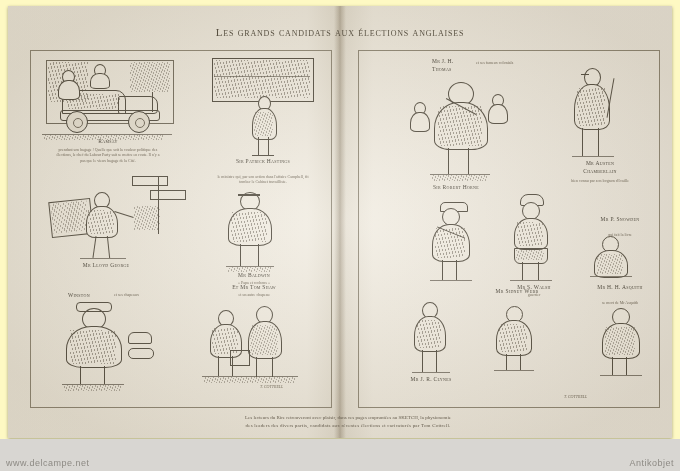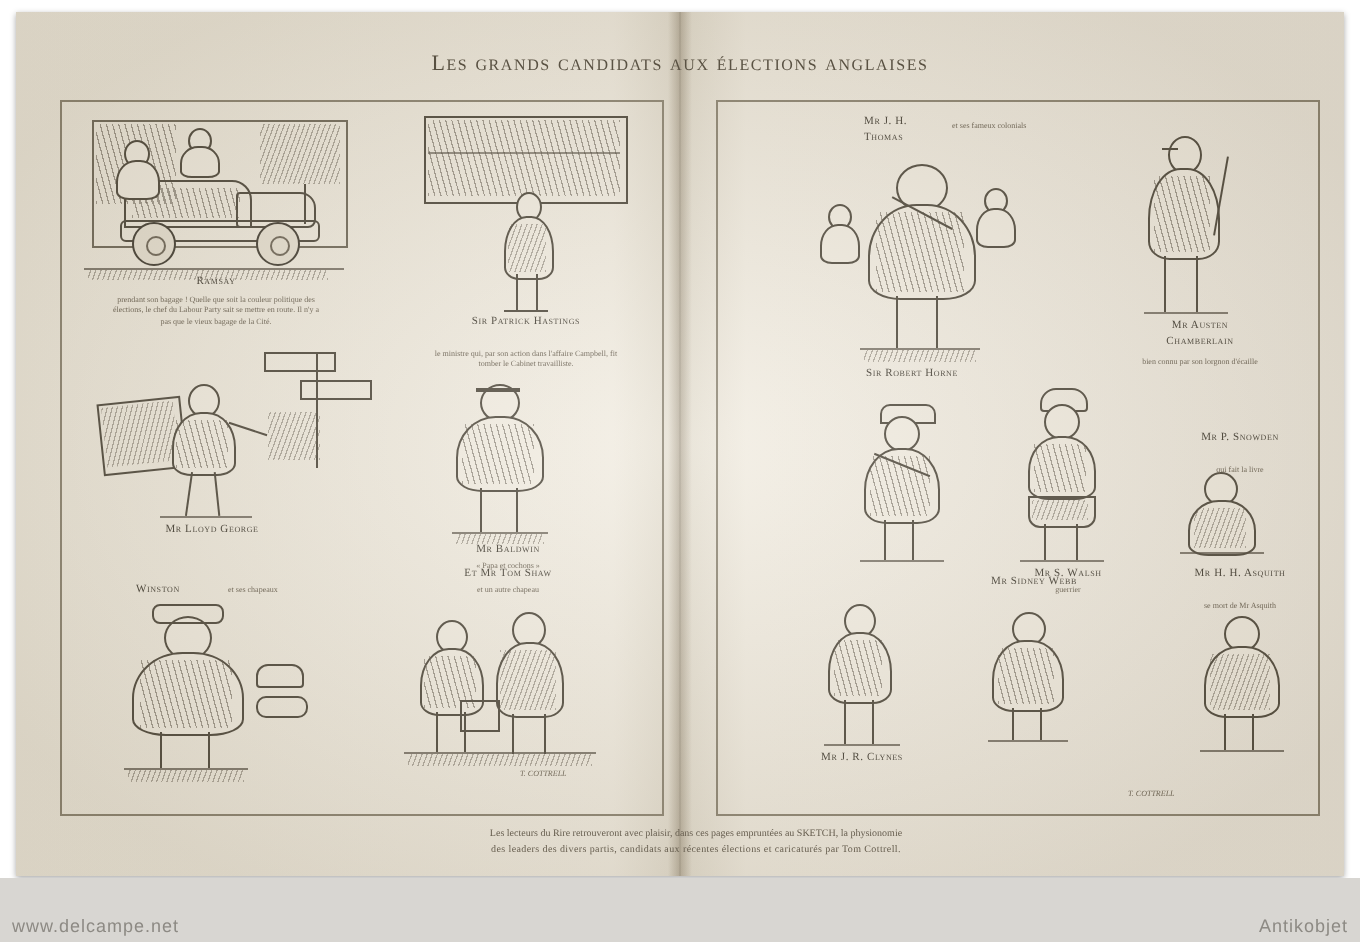--- a/index.html
+++ b/index.html
@@ -1,17 +1,17 @@
 <!DOCTYPE html>
 <html><head>
 <meta charset="utf-8">
 <style>
   html,body{margin:0;padding:0;background:#d8d6d2;}
   body{width:680px;height:471px;overflow:hidden;font-family:"Liberation Serif",serif;}
-  .page{position:relative;width:680px;height:471px;background:#ffffff;}
+  .page{position:relative;width:680px;height:471px;background:#fef9c3;}
 
   
   .sheet{position:absolute;left:8px;top:6px;width:664px;height:432px;
          background:linear-gradient(90deg,#efeade 0%,#f2ede2 45%,#e3ddcf 50%,#f2ede2 55%,#efeae0 100%);
          box-shadow:0 1px 3px rgba(0,0,0,.35);}
   .sheet:after{content:"";position:absolute;left:0;top:0;right:0;bottom:0;
          background:radial-gradient(ellipse at 50% 50%,rgba(255,255,255,.20),rgba(120,105,75,.18) 85%);
          pointer-events:none;}
   .gutter{position:absolute;left:50%;top:0;width:12px;height:100%;margin-left:-6px;
           background:linear-gradient(90deg,rgba(150,135,105,0) 0%,rgba(120,105,80,.35) 45%,rgba(90,78,58,.45) 50%,rgba(120,105,80,.35) 55%,rgba(150,135,105,0) 100%);}

